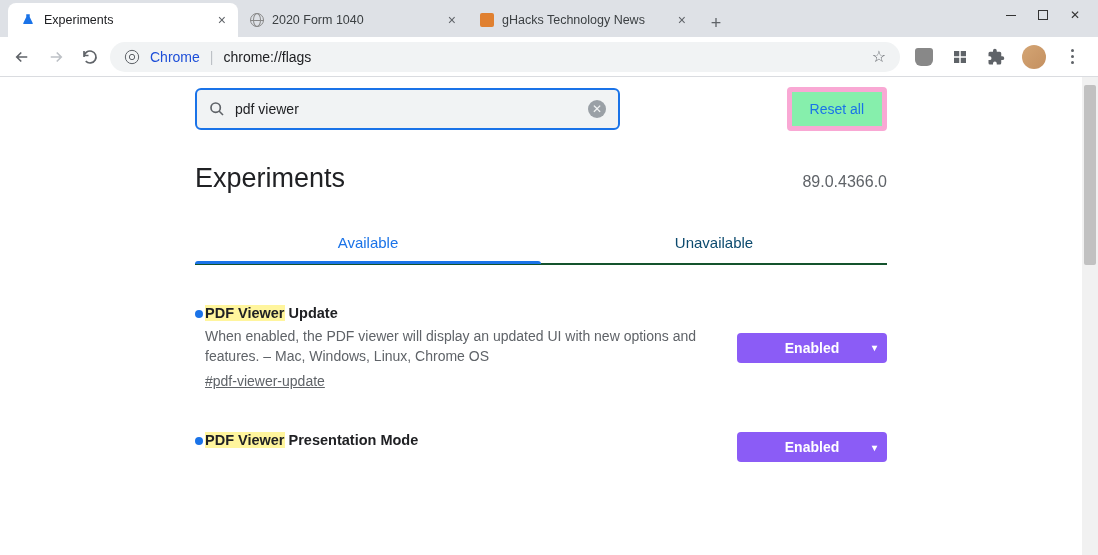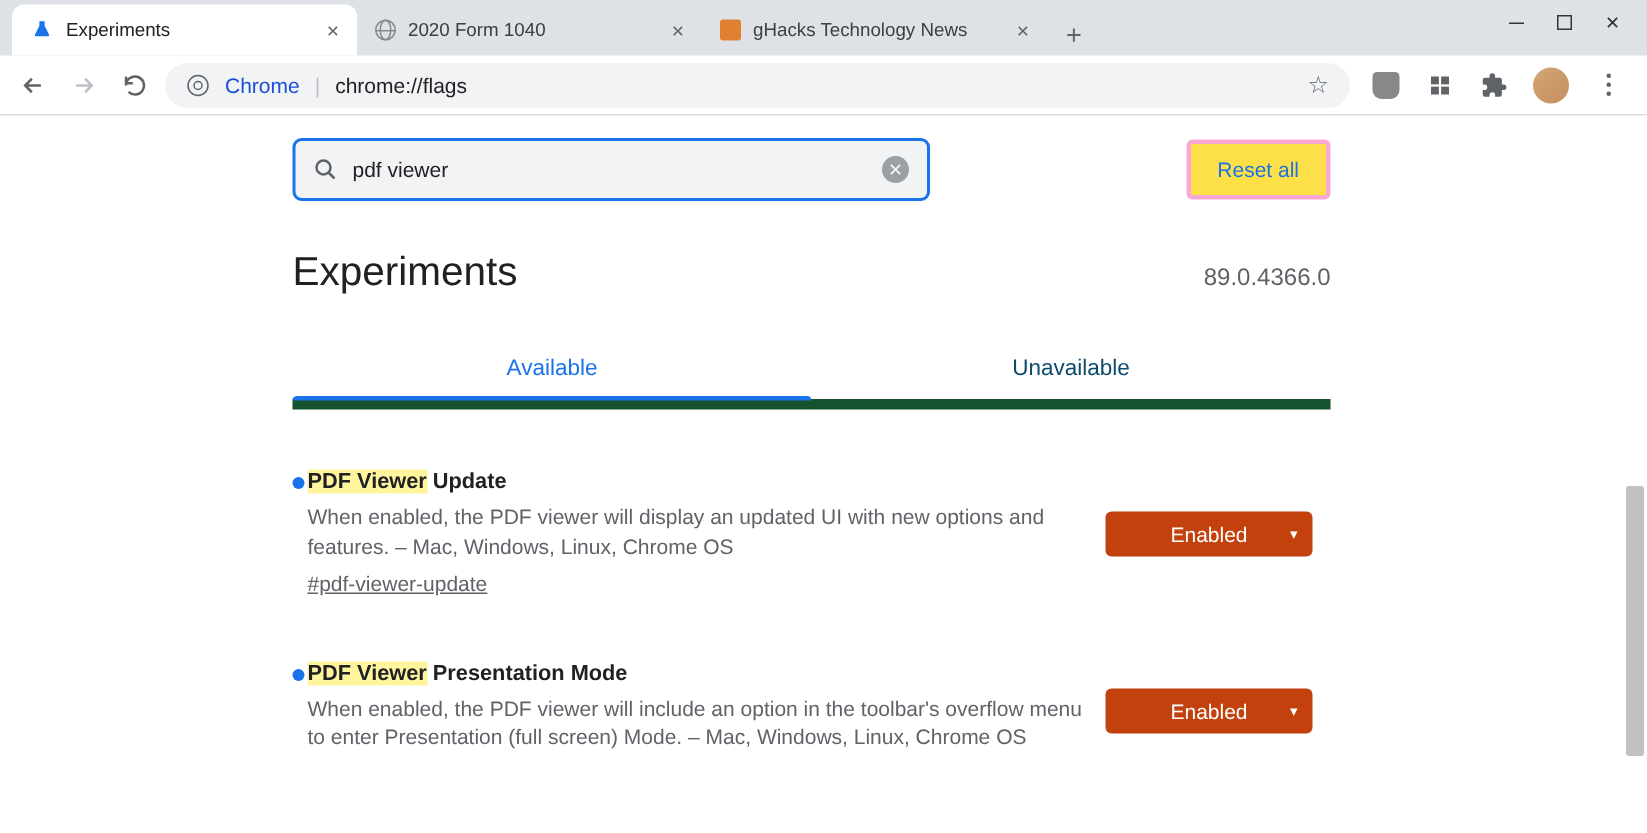--- a/index.html
+++ b/index.html
@@ -28,46 +28,46 @@
 .omnibox .chrome-lbl { color: #1d4ed8; }
 .omnibox .sep { color: #bdc1c6; }
 .omnibox .path { color: #202124; }
 .star { margin-left: auto; color: #5f6368; font-size: 16px; }
 .ext-icons { display: flex; align-items: center; gap: 16px; padding: 0 8px; }
 .ext-icon { width: 20px; height: 20px; display: flex; align-items: center; justify-content: center; color: #5f6368; font-size: 16px; }
 .shield { width: 18px; height: 18px; background: #888; border-radius: 3px 3px 6px 6px; }
 .avatar { width: 24px; height: 24px; border-radius: 50%; background: linear-gradient(135deg, #d4a574, #c49060); }
 .menu-dots { display: flex; flex-direction: column; gap: 3px; }
 .menu-dots span { width: 3px; height: 3px; background: #5f6368; border-radius: 50%; }
-.content-wrap { height: 478px; display: flex; align-items: center; }
+.content-wrap { height: 478px; display: flex; }
 .content { flex: 1; padding: 10px 195px 0 195px; overflow-y: auto; }
 .scrollbar { width: 16px; background: #f1f1f1; position: relative; }
 .scroll-thumb { position: absolute; top: 8px; left: 2px; right: 2px; height: 180px; background: #c1c1c1; border-radius: 2px; }
 .search-row { display: flex; align-items: center; gap: 12px; margin-bottom: 32px; }
 .search-box { flex: 0 0 425px; height: 42px; border: 2px solid #1a73e8; border-radius: 6px; background: #f1f3f4; display: flex; align-items: center; padding: 0 12px; gap: 10px; }
 .search-box input { flex: 1; border: none; background: transparent; font-size: 14px; outline: none; color: #202124; }
 .search-icon { color: #5f6368; font-size: 15px; }
 .clear-icon { width: 18px; height: 18px; background: #9aa0a6; border-radius: 50%; color: #f1f3f4; display: flex; align-items: center; justify-content: center; font-size: 12px; }
-.reset-btn { margin-left: auto; padding: 9px 18px; border: 3px solid #f9a8d4; border-radius: 4px; color: #1a73e8; font-size: 14px; font-weight: 500; background: #fde047; }
+.reset-btn { margin-left: auto; padding: 9px 18px; border: 5px solid #f9a8d4; border-radius: 4px; color: #1a73e8; font-size: 14px; font-weight: 500; background: #86efac; }
 .page-title-row { display: flex; align-items: baseline; margin-bottom: 28px; }
 .page-title { font-size: 27px; font-weight: 400; color: #202124; }
 .version { margin-left: auto; font-size: 16px; color: #5f6368; }
-.tabs-row { display: flex; border-bottom: 7px solid #14532d; margin-bottom: 40px; }
+.tabs-row { display: flex; border-bottom: 2px solid #14532d; margin-bottom: 40px; }
 .flag-tab { flex: 1; text-align: center; padding: 12px 0; font-size: 15px; color: #0c4a6e; position: relative; }
 .flag-tab.active { color: #1a73e8; }
 .flag-tab.active::after { content: ''; position: absolute; bottom: -1px; left: 0; right: 0; height: 3px; background: #1a73e8; border-radius: 3px 3px 0 0; }
 .experiment { display: flex; gap: 2px; margin-bottom: 42px; }
 .exp-dot { width: 8px; height: 8px; border-radius: 50%; background: #1a73e8; margin-top: 5px; flex-shrink: 0; }
 .exp-body { flex: 1; }
 .exp-title { font-size: 14.5px; font-weight: 600; color: #202124; margin-bottom: 6px; }
 .highlight { background: #fff59d; font-weight: 600; }
 .exp-desc { font-size: 14px; color: #5f6368; margin-bottom: 6px; line-height: 1.4; }
 .exp-hash { font-size: 14px; color: #5f6368; text-decoration: underline; }
 .exp-ctrl { width: 150px; flex-shrink: 0; display: flex; align-items: center; }
-.select-box { width: 138px; height: 30px; background: #c2410c; color: #fff; border-radius: 4px; display: flex; align-items: center; justify-content: center; position: relative; font-size: 14px; font-weight: 400; }
+.select-box { width: 150px; height: 30px; background: #8b5cf6; color: #fff; border-radius: 4px; display: flex; align-items: center; justify-content: center; position: relative; font-size: 14px; font-weight: 700; }
 .select-arrow { position: absolute; right: 10px; font-size: 10px; }
 svg { display: block; }
 </style>
 </head>
 <body>
 
 <div class="titlebar">
   <div class="tabstrip">
     <div class="tab active">
       <span class="favicon flask">
@@ -189,21 +189,20 @@
           <span>Enabled</span>
           <span class="select-arrow">▾</span>
         </div>
       </div>
     </div>
 
     <div class="experiment">
       <div class="exp-dot"></div>
       <div class="exp-body">
         <div class="exp-title"><span class="highlight">PDF Viewer</span><span> Presentation Mode</span></div>
-        <div class="exp-desc">When enabled, the PDF viewer will include an option in the toolbar's overflow menu to enter Presentation (full screen) Mode. – Mac, Windows, Linux, Chrome OS</div>
       </div>
       <div class="exp-ctrl">
         <div class="select-box">
           <span>Enabled</span>
           <span class="select-arrow">▾</span>
         </div>
       </div>
     </div>
 
   </div>

